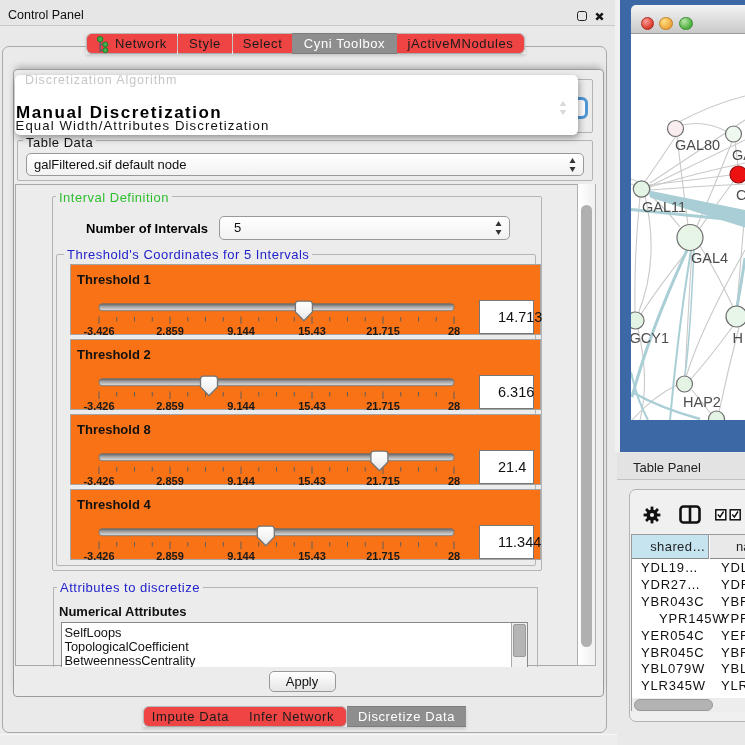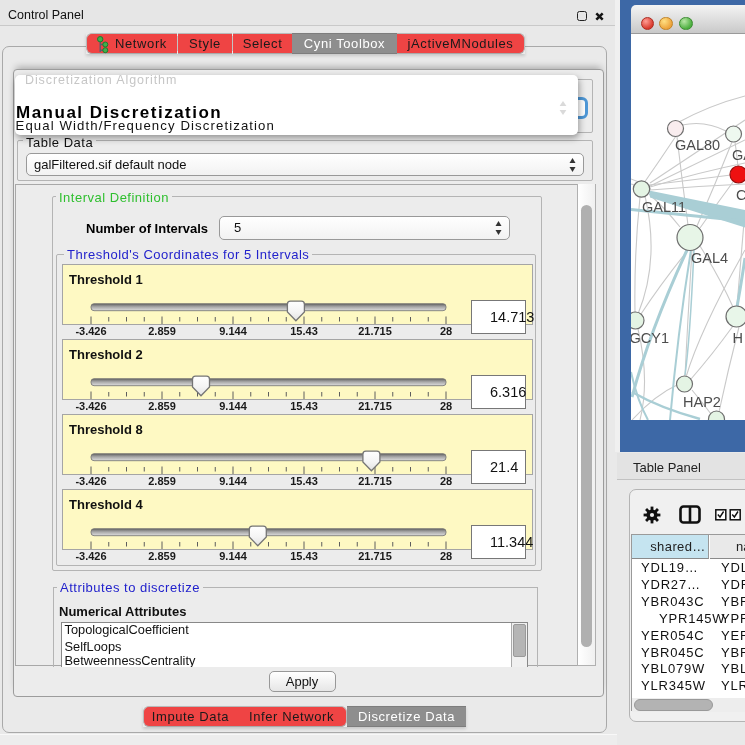--- a/index.html
+++ b/index.html
@@ -19,21 +19,21 @@
 .tabstrip .dark { background:#8e8e8e; color:#fff; border-top:1px solid #7d7d7d; border-bottom:1px solid #7d7d7d; }
 
 #outerpanel { left:2px; top:46px; width:605px; height:687px; background:#eaeaea; border:1px solid #a9a9a9; border-radius:7px; }
 #innerpanel { left:13px; top:69px; width:591px; height:628px; background:#ececec; border:1px solid #9c9c9c; border-radius:4px; box-shadow:0 -5px 7px -3px rgba(0,0,0,0.28); }
 .group { border:1px solid #b4b4b4; border-radius:2px; }
 .gtitle { position:absolute; font-size:13px; letter-spacing:0.5px; background:#ececec; padding:0 3px; line-height:13px; }
 
 .combo { background:linear-gradient(#ffffff,#f2f2f2); border:1px solid #999; border-radius:5px; font-size:13px; color:#111; }
 .combo .arr { position:absolute; right:7px; top:4px; width:7px; height:14px; }
 
-.tblock { position:absolute; left:62px; width:471px; height:61px; border:1px solid #a5a5a5; background:#fef9c3; }
+.tblock { position:absolute; left:70px; width:471px; height:71px; border:1px solid #a5a5a5; background:#f97316; }
 .tblock .btitle { position:absolute; left:6px; top:7px; font-size:13px; font-weight:bold; color:#111; }
 .tblock .vbox { position:absolute; left:408px; top:35px; width:55px; height:34px; background:#fff; border:1px solid #777; font-size:14.5px; color:#111; text-align:right; line-height:32px; padding-right:7px;padding-left:18px; }
 .tblock .lbl { position:absolute; top:60px; font-size:11px; font-weight:bold; color:#1a1a1a; transform:translateX(-50%); }
 
 #attrlist { left:61px; top:622px; width:467px; height:44.5px; background:#fff; border:1px solid #888; border-bottom:none; font-size:12.8px; color:#111; overflow:hidden; }
 #attrlist div { padding-left:2.5px; height:14.2px; line-height:14.2px; }
 
 #applybtn { left:268.5px; top:671px; width:67px; height:20.5px; background:linear-gradient(#ffffff,#e6e6e6); border:1px solid #989898; border-radius:5px; font-size:13px; text-align:center; line-height:20px; color:#111; }
 
 #popup { left:15px; top:75px; width:563px; height:60px; background:#fff; border-radius:5px; box-shadow:1px 3px 7px rgba(0,0,0,0.38); z-index:40; }
@@ -175,43 +175,43 @@
     <div class="lbl" style="left:170px;">9.144</div>
     <div class="lbl" style="left:241px;">15.43</div>
     <div class="lbl" style="left:312px;">21.715</div>
     <div class="lbl" style="left:383px;">28</div>
 </div>
 
 <div class="abs" style="left:52.5px; top:587px; width:485px; height:79.5px; border:1px solid #b4b4b4; border-bottom:none;"></div>
 <div class="abs gtitle" style="left:57px; top:581px; color:#2222cc;">Attributes to discretize</div>
 <div class="abs" style="left:59px; top:604px; font-size:13px; font-weight:bold; color:#111;">Numerical Attributes</div>
 <div class="abs" id="attrlist">
+  <div style="margin-top:3px;">SelfLoops</div>
   <div>TopologicalCoefficient</div>
-  <div style="margin-top:3px;">SelfLoops</div>
   <div>BetweennessCentrality</div>
 </div>
 <div class="abs" style="left:511px; top:623px; width:16px; height:43.5px; background:#f0f0f0; border-left:1px solid #aaa;"></div>
 <div class="abs" style="left:512.5px; top:624px; width:13px; height:33px; background:#b5b5b5; border:1px solid #9a9a9a; border-radius:2px;"></div>
 
 <div class="abs" id="applybtn">Apply</div>
 
 <div class="abs" style="left:577px; top:184px; width:19px; height:482px; background:linear-gradient(to right,#ffffff,#f0f0f0); border:1px solid #b0b0b0; border-top:none;"></div>
 <div class="abs" style="left:581px; top:205px; width:11px; height:442px; background:#b0b0b0; border-radius:5.5px;"></div>
 
 <div class="abs tabstrip" style="left:143px; top:706px;">
   <div class="tb first" style="width:94px;">Impute Data</div>
   <div class="tb last" style="width:110px;">Infer Network</div>
   <div class="tb dark" style="width:119px;">Discretize Data</div>
 </div>
 
 <div class="abs" style="left:615px; top:367.5px; width:0; height:0; border-top:2.5px solid transparent; border-bottom:2.5px solid transparent; border-right:3.5px solid #8a8a8a;"></div>
 
 <div class="abs" id="popup">
   <div class="i2">Manual Discretization</div>
-  <div class="i3">Equal Width/Frequency Discretization</div>
+  <div class="i3">Equal Width/Attributes Discretization</div>
 </div>
 <div class="abs" id="fadetitle">Discretization Algorithm</div>
 <svg class="abs" style="left:559px; top:100px; z-index:42;" width="8" height="16" viewBox="0 0 8 16">
     <path d="M4 1 L7.4 6 L0.6 6 Z" fill="#dadada"></path>
     <path d="M4 15 L7.4 10 L0.6 10 Z" fill="#dadada"></path>
   </svg>
 
 <div class="abs" style="left:615px; top:0; width:5px; height:452px; background:#f0f0f0;"></div>
 <div class="abs" id="bluewin"></div>
 <div class="abs" id="nettitle">

